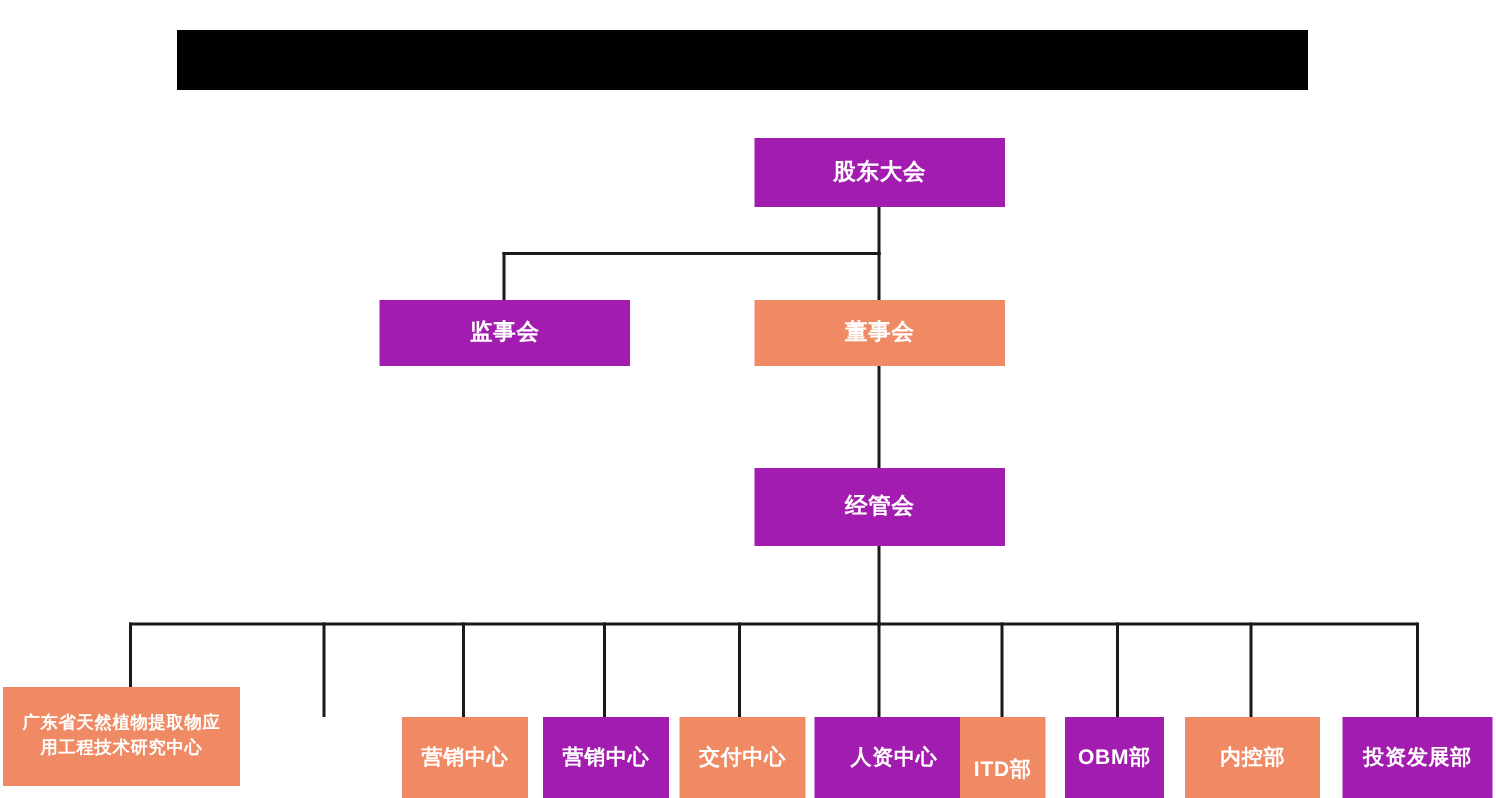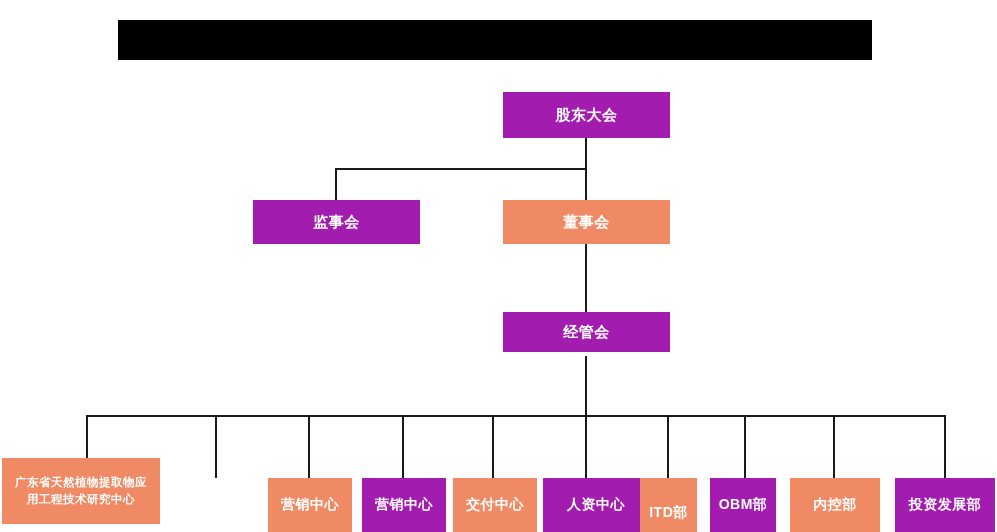--- a/index.html
+++ b/index.html
@@ -100,21 +100,21 @@
   </div>
 
   <div class="node dark tier-mid" style="left:253px; top:200px; width:167px; height:44px;">
     <span class="node-label">监事会</span>
   </div>
 
   <div class="node light tier-mid" style="left:503px; top:200px; width:167px; height:44px;">
     <span class="node-label">董事会</span>
   </div>
 
-  <div class="node dark tier-mid" style="left:503px; top:312px; width:167px; height:40px;">
+  <div class="node dark tier-mid" style="left:503px; top:312px; width:167px; height:52px;">
     <span class="node-label">经管会</span>
   </div>
 
   <div class="node light tier-dept small" style="left:2px; top:458px; width:158px; height:66px;">
     <span class="node-label">广东省天然植物提取物应
 用工程技术研究中心</span>
   </div>
 
 
   <div class="node light tier-dept" style="left:268px; top:478px; width:84px; height:54px;">

